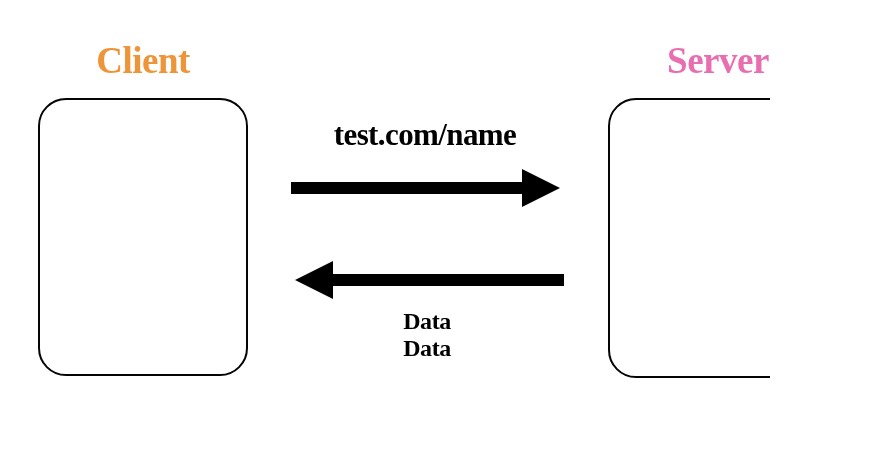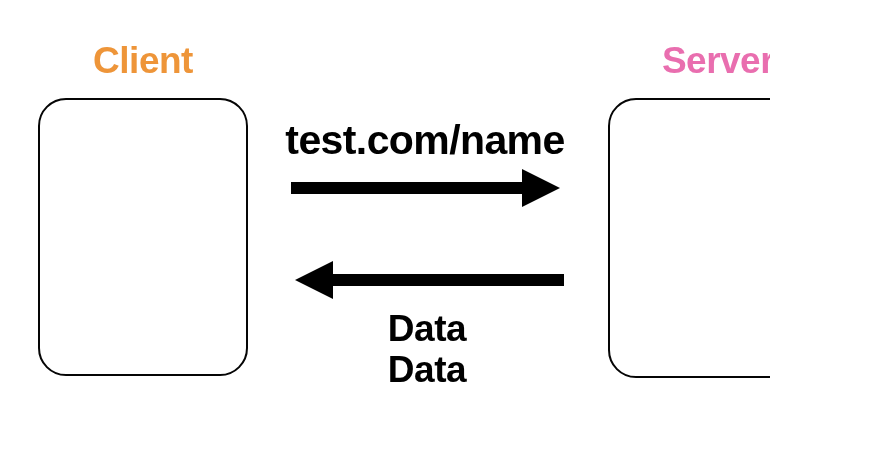--- a/index.html
+++ b/index.html
@@ -9,20 +9,21 @@
   }
   body {
     font-family: "Liberation Sans", sans-serif;
   }
   #canvas {
     position: relative;
     width: 770px;
     height: 464px;
     background: #ffffff;
     overflow: hidden;
+    font-family: Liberation Serif, serif;
   }
   .node-label {
     position: absolute;
     font-weight: bold;
     font-size: 37px;
     line-height: 1;
     letter-spacing: -0.5px;
     white-space: nowrap;
     text-align: center;
     user-select: none;
@@ -64,28 +65,28 @@
     color: #000000;
     line-height: 1.12;
     white-space: nowrap;
     text-align: center;
     user-select: none;
   }
   #request-label {
     left: 265px;
     top: 118px;
     width: 320px;
-    font-size: 41px;
+    font-size: 31px;
     letter-spacing: -0.6px;
   }
   #response-label {
     left: 307px;
     top: 308px;
     width: 240px;
-    font-size: 37px;
+    font-size: 24px;
     letter-spacing: -0.4px;
   }
   .arrow-svg {
     position: absolute;
     overflow: visible;
   }
   #request-arrow {
     left: 285px;
     top: 163px;
     width: 285px;

